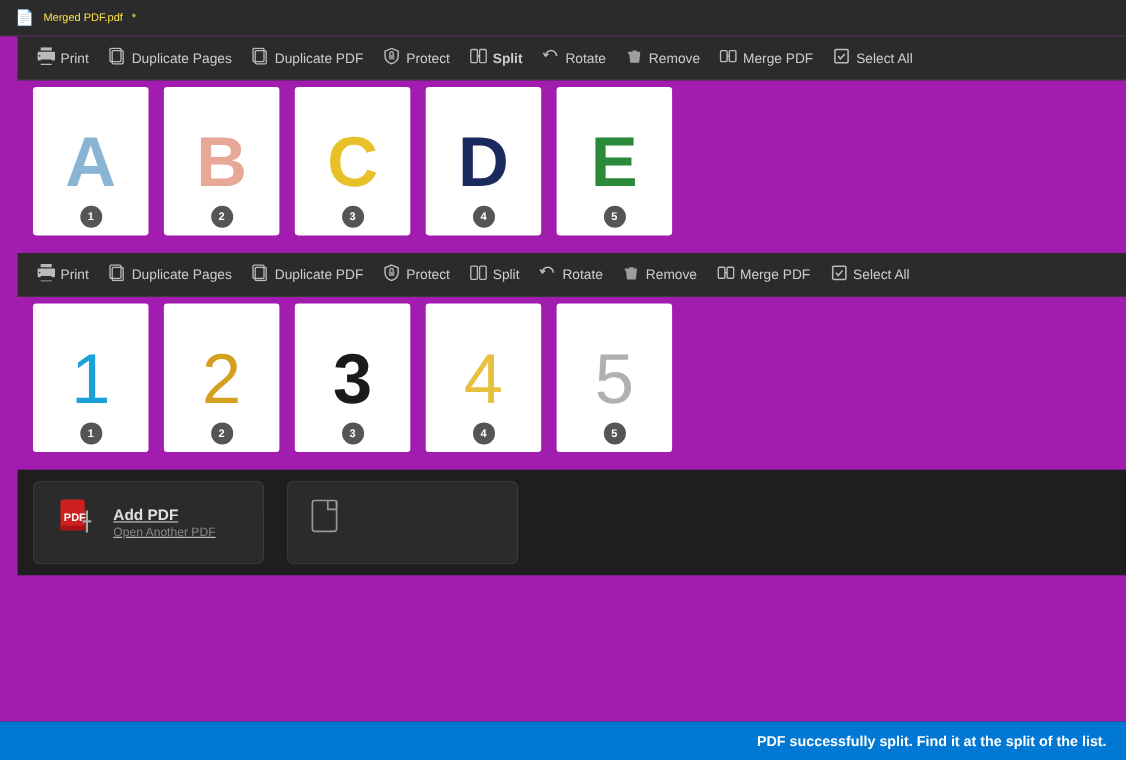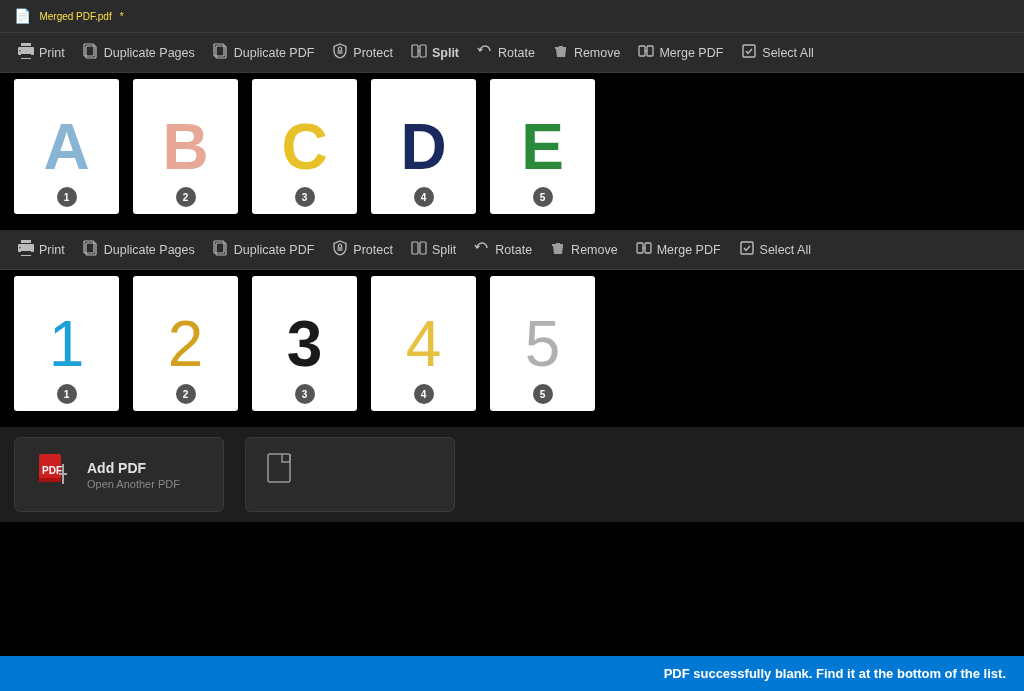--- a/index.html
+++ b/index.html
@@ -59,22 +59,23 @@
     }
     .toolbar-btn .tb-icon {
       font-size: 14px;
       color: #bbb;
     }
 
     
     .main-content {
       flex: 1;
       overflow-y: auto;
-      background: #000000;
+      background: #a21caf;
       padding-bottom: 10px;
+      padding-left: 16px;
     }
 
     
     .pdf-section {
       margin-bottom: 0;
     }
     .section-title {
       color: #c0c0c0;
       font-size: 13px;
       font-weight: 600;
@@ -124,20 +125,21 @@
     }
 
     
     .bottom-actions {
       display: flex;
       flex-direction: row;
       gap: 11px;
       padding: 10px 14px;
       background: #1e1e1e;
       flex-shrink: 0;
+      text-decoration: underline;
     }
     .action-card {
       background: #2b2b2b;
       border: 1px solid #3a3a3a;
       border-radius: 6px;
       padding: 14px 20px;
       display: flex;
       align-items: center;
       gap: 14px;
       cursor: pointer;
@@ -461,14 +463,14 @@
           <polyline points="16,2 16,10 24,10" fill="none" stroke="#999" stroke-width="1.5"></polyline>
           <line x1="24" y1="2" x2="24" y2="10" stroke="#999" stroke-width="1.5"></line>
         </svg>
       </div>
     </div>
   </div>
 
 </div>
 
 <div class="status-bar">
-  <span>PDF successfully blank. Find it at the bottom of the list.</span>
+  <span>PDF successfully split. Find it at the split of the list.</span>
 </div>
 
 </body></html>

